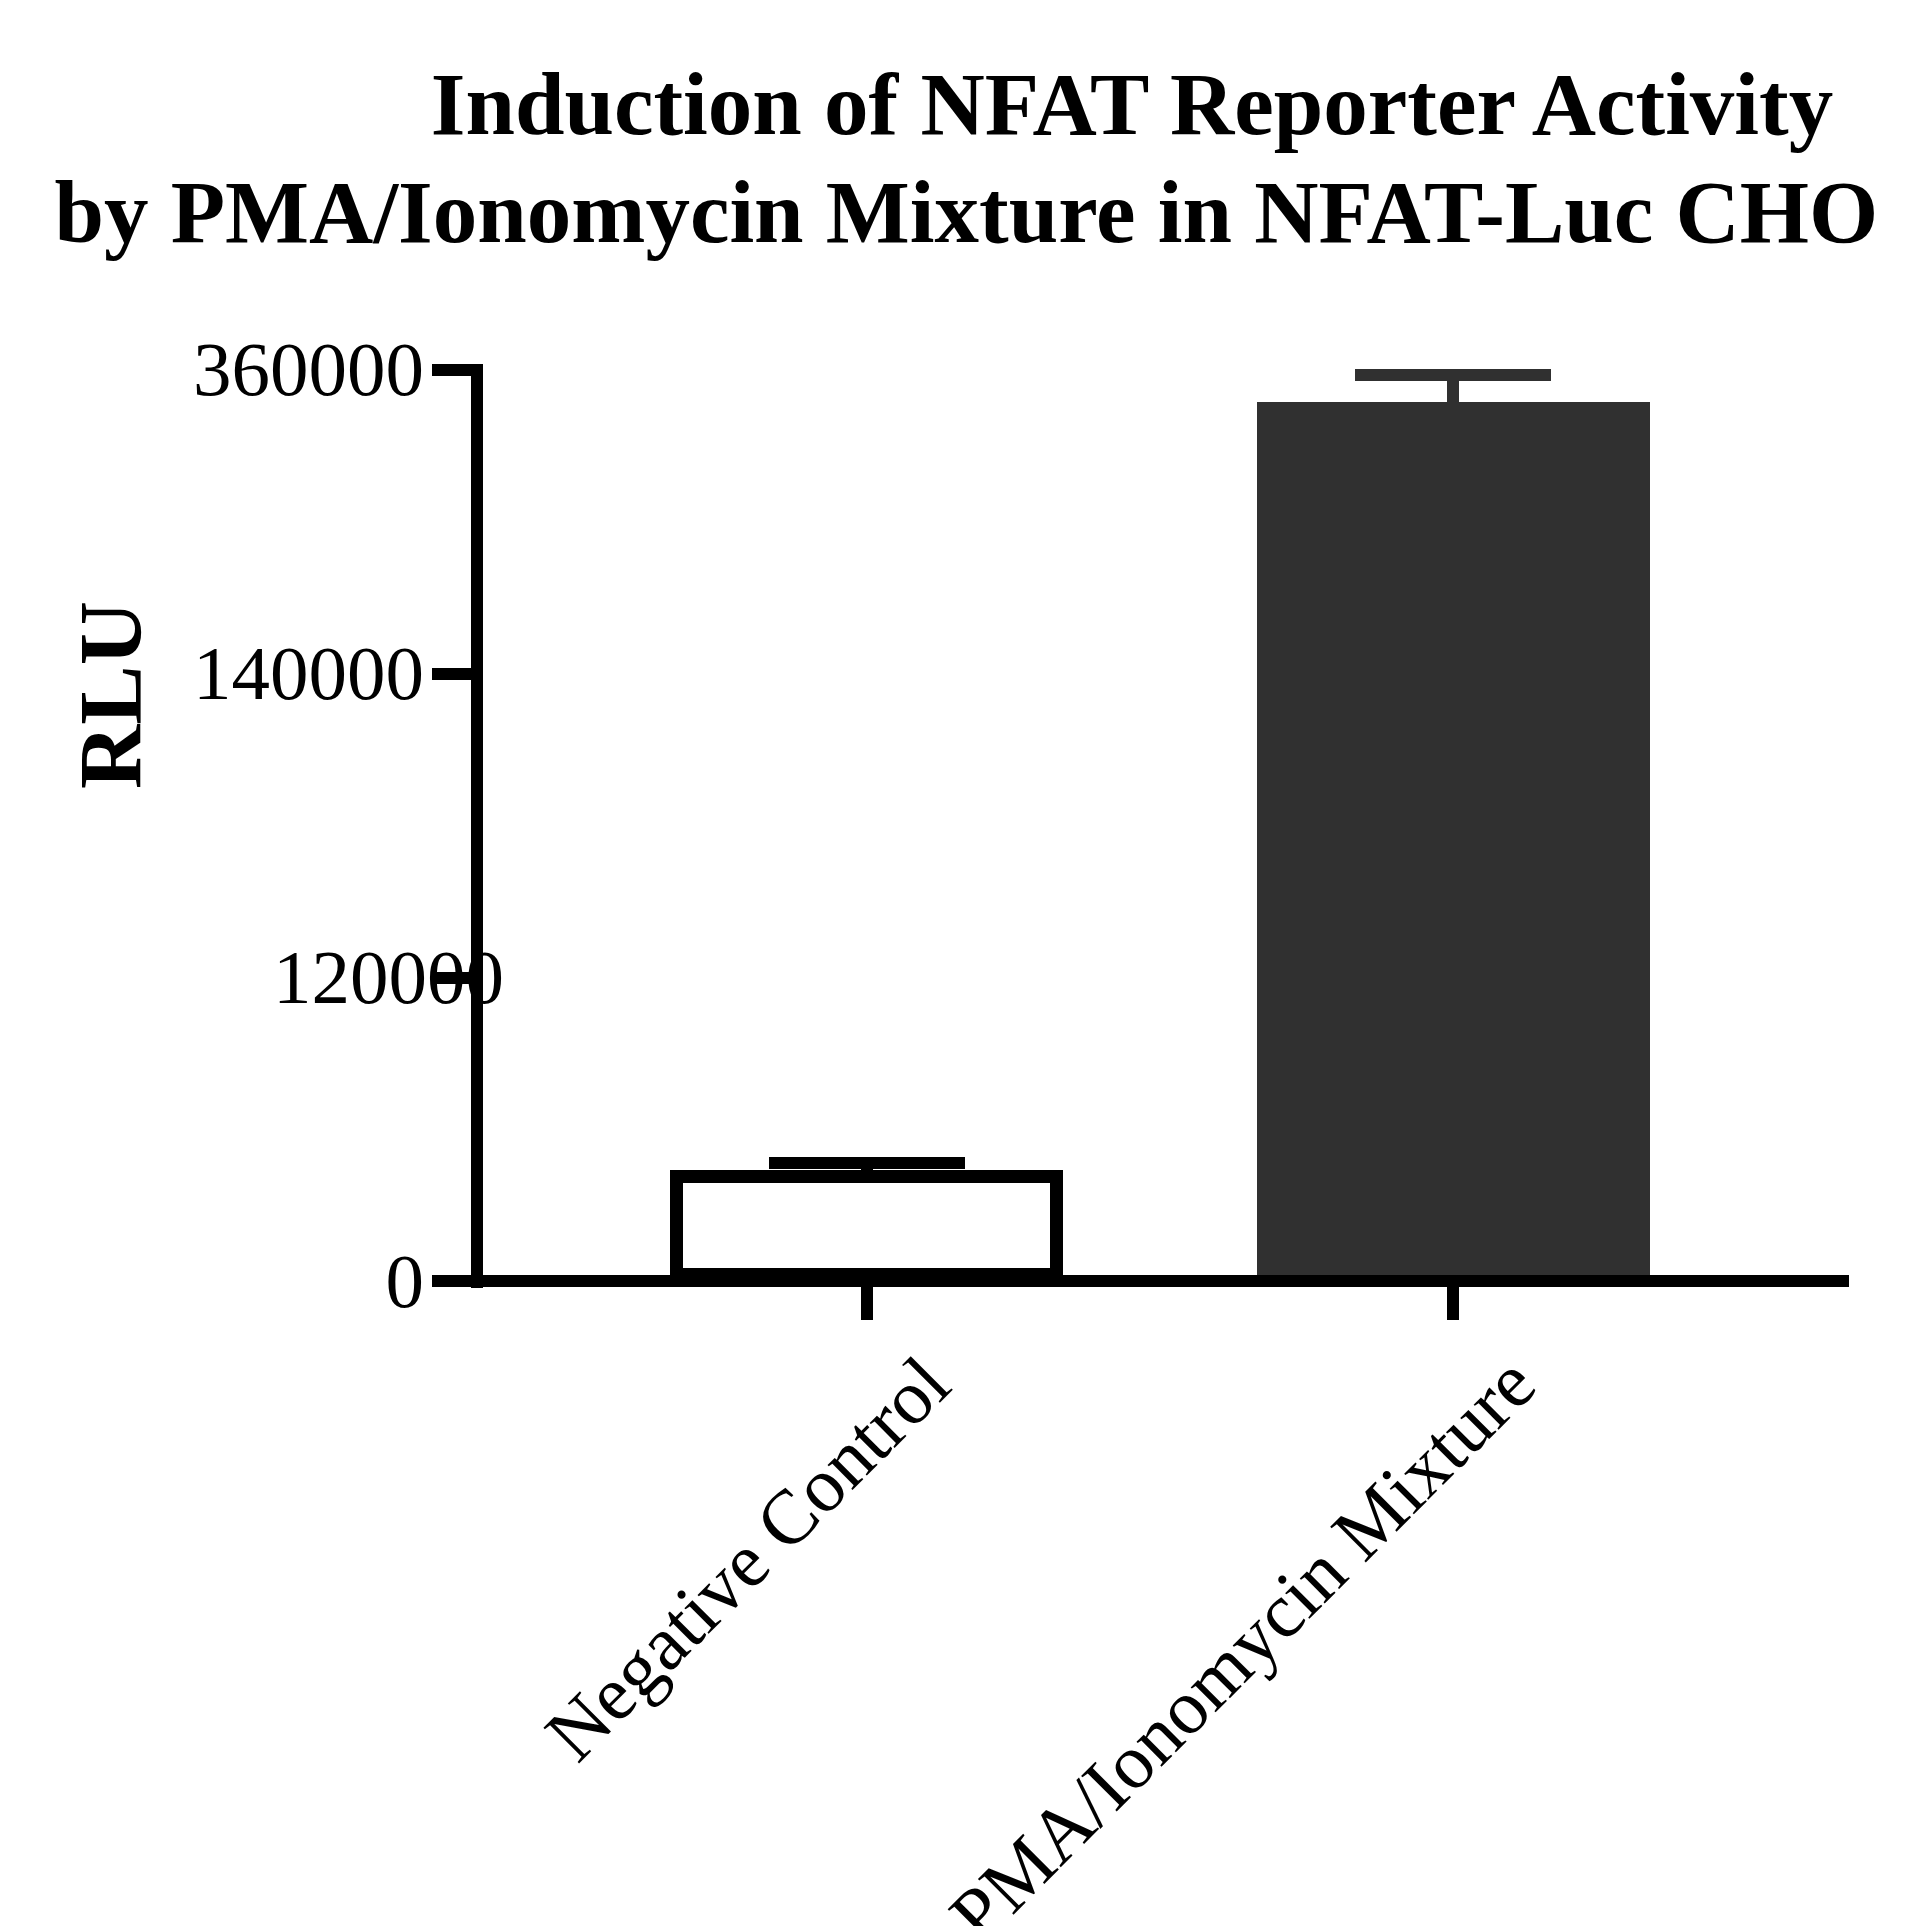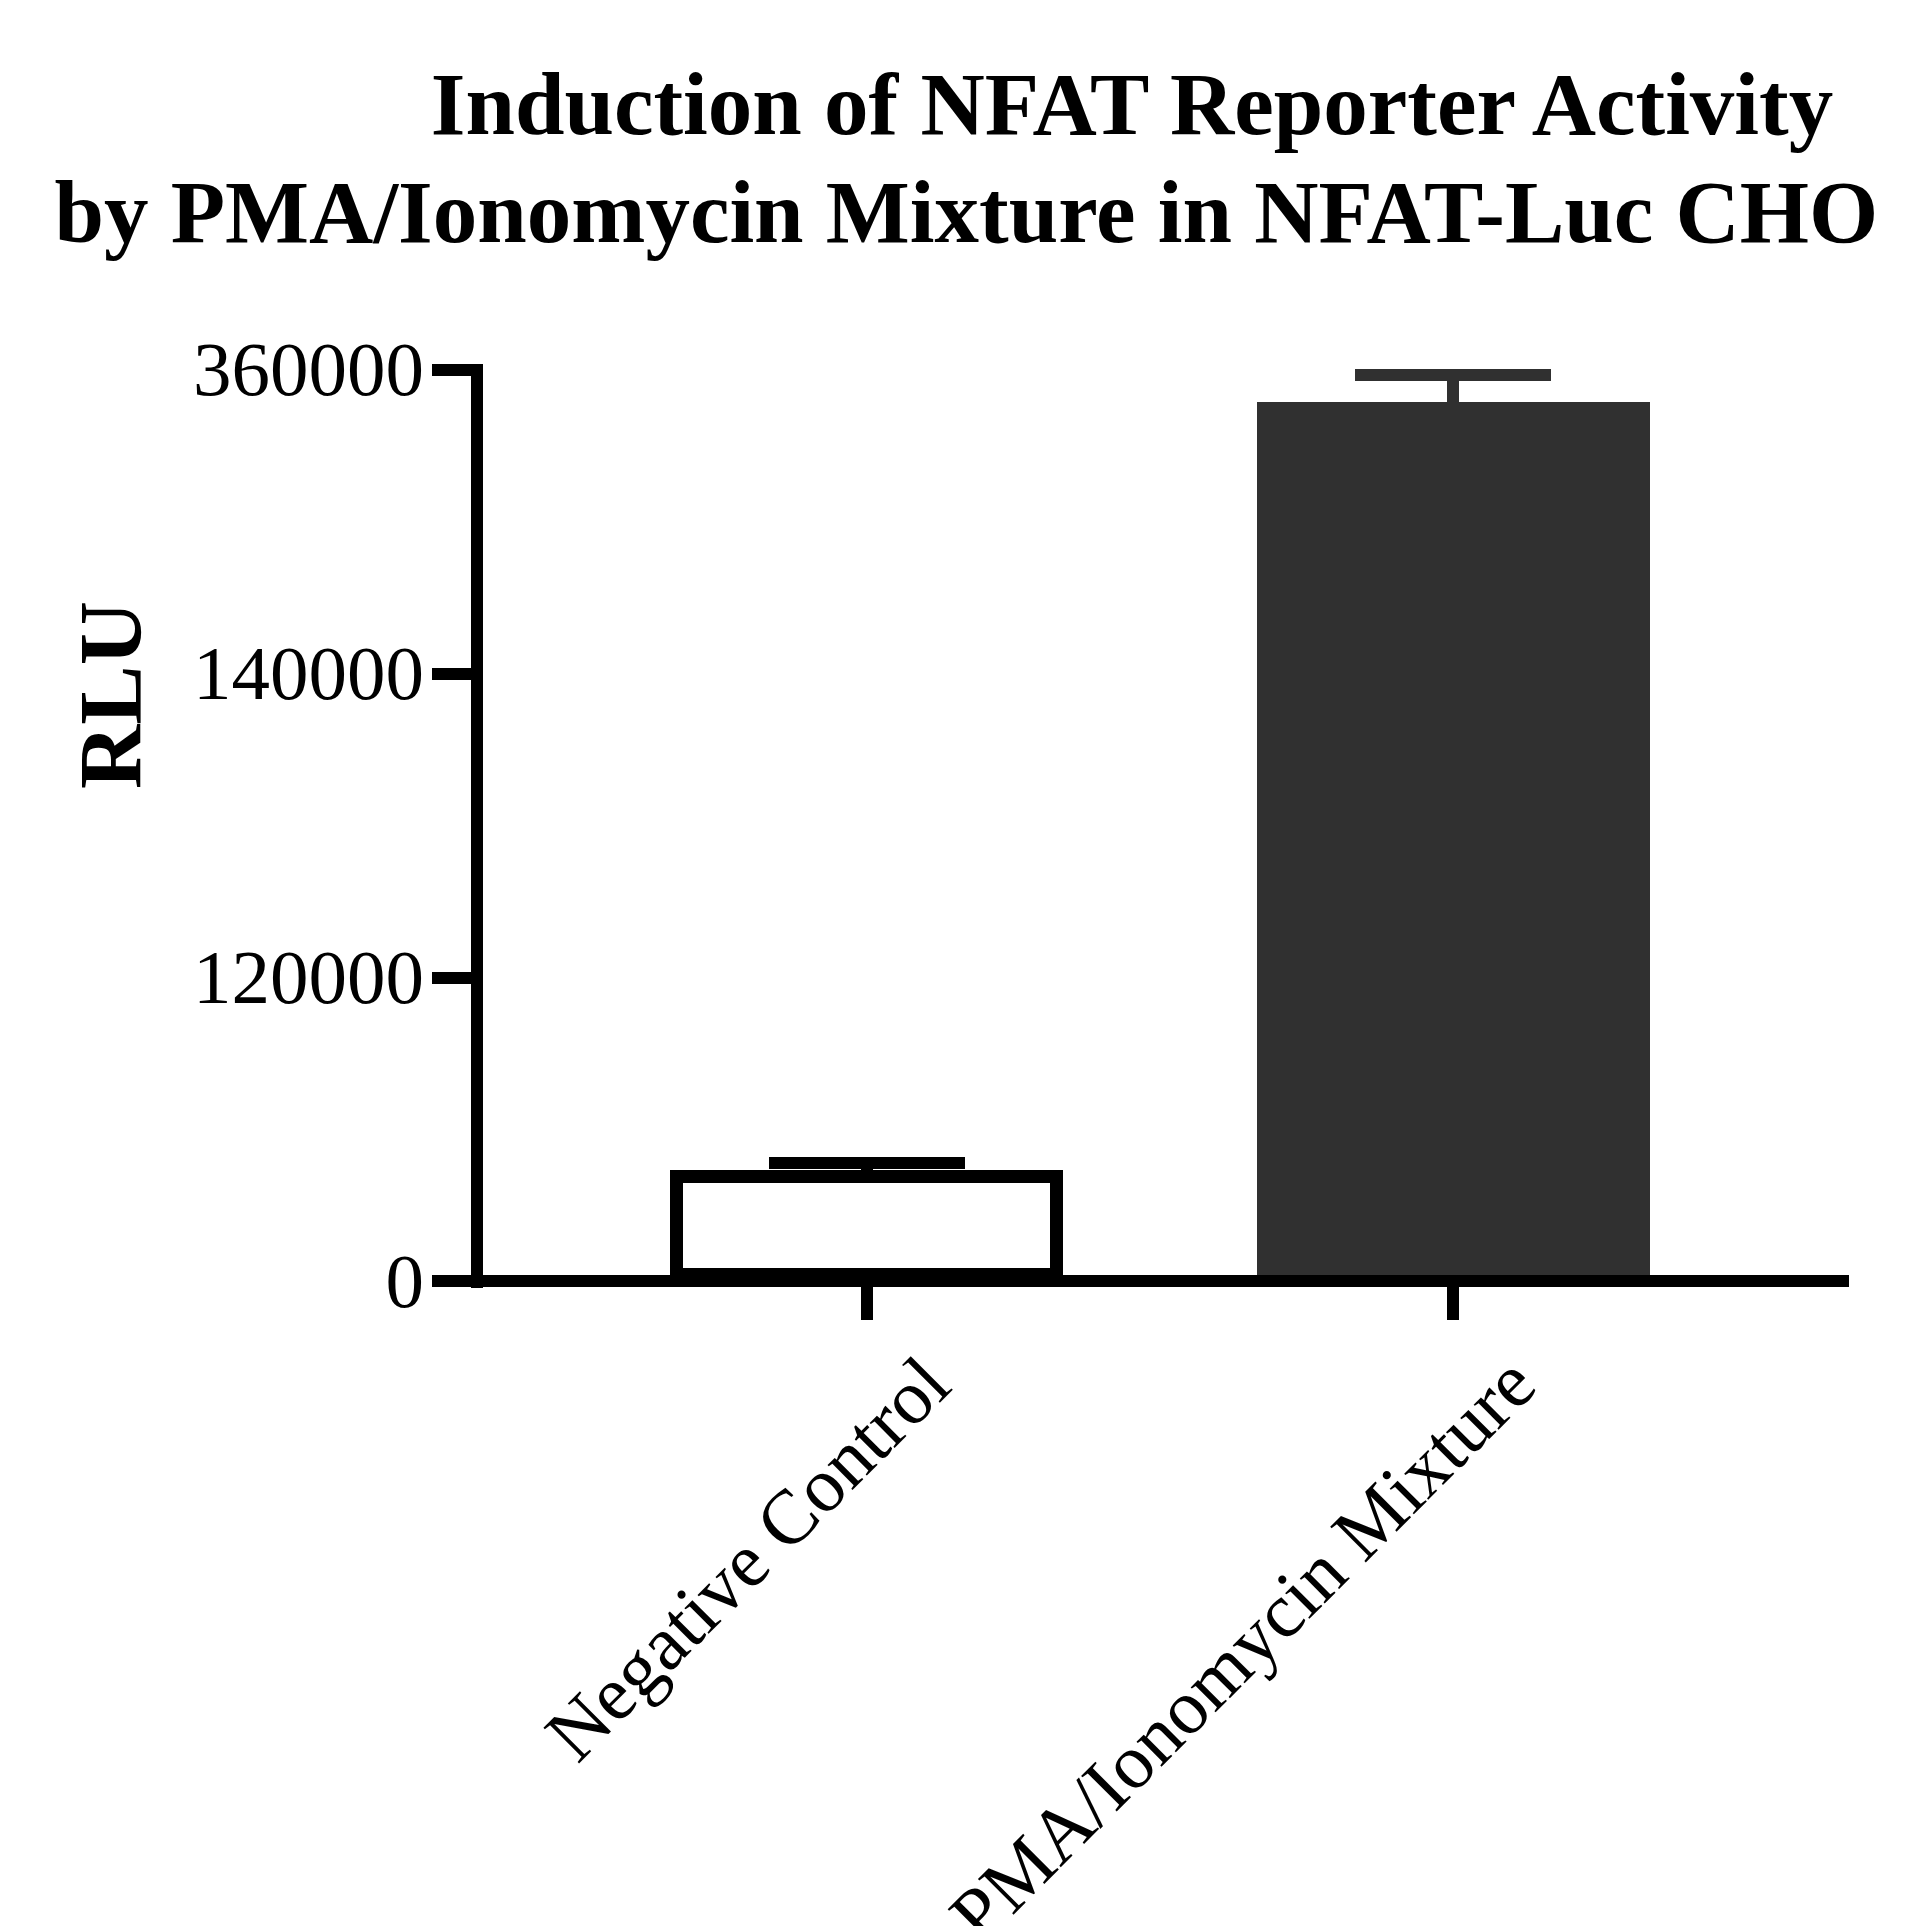--- a/index.html
+++ b/index.html
@@ -77,21 +77,21 @@
       <div style="position: absolute; left: 861px; top: 1287px; width: 11.6px; height: 33px; background: rgb(0, 0, 0);"></div>
       <div class="xcat-label" style="position: absolute; right: 1360px; top: 1339px;">Negative Control</div>
       <div style="position: absolute; left: 1257px; top: 402px; width: 393px; height: 879px; background: rgb(48, 48, 48); border: 13px solid rgb(48, 48, 48); box-sizing: border-box;"></div>
       <div style="position: absolute; left: 1447px; top: 375px; width: 11.6px; height: 35px; background: rgb(48, 48, 48);"></div>
       <div style="position: absolute; left: 1355px; top: 369px; width: 196px; height: 11.6px; background: rgb(48, 48, 48);"></div>
       <div style="position: absolute; left: 1447px; top: 1287px; width: 11.6px; height: 33px; background: rgb(0, 0, 0);"></div>
       <div class="xcat-label" style="position: absolute; right: 774px; top: 1339px;">PMA/Ionomycin Mixture</div>
       <div style="position: absolute; left: 432px; top: 1275px; width: 39px; height: 11.6px; background: rgb(0, 0, 0);"></div>
       <div class="ytick-label" style="position: absolute; right: 1840px; top: 1237px;">0</div>
       <div style="position: absolute; left: 432px; top: 972px; width: 39px; height: 11.6px; background: rgb(0, 0, 0);"></div>
-      <div class="ytick-label" style="position: absolute; right: 1840px; top: 933px;">120000</div>
+      <div class="ytick-label" style="position: absolute; right: 1760px; top: 933px;">120000</div>
       <div style="position: absolute; left: 432px; top: 668px; width: 39px; height: 11.6px; background: rgb(0, 0, 0);"></div>
       <div class="ytick-label" style="position: absolute; right: 1840px; top: 629px;">140000</div>
       <div style="position: absolute; left: 432px; top: 364px; width: 39px; height: 11.6px; background: rgb(0, 0, 0);"></div>
       <div class="ytick-label" style="position: absolute; right: 1840px; top: 325px;">360000</div>
       <div style="position: absolute; left: 471px; top: 364px; width: 12.3px; height: 924px; background: rgb(0, 0, 0);"></div>
       <div style="position: absolute; left: 471px; top: 1275px; width: 1378px; height: 12.3px; background: rgb(0, 0, 0);"></div>
     </div>
 </div>
 
 

